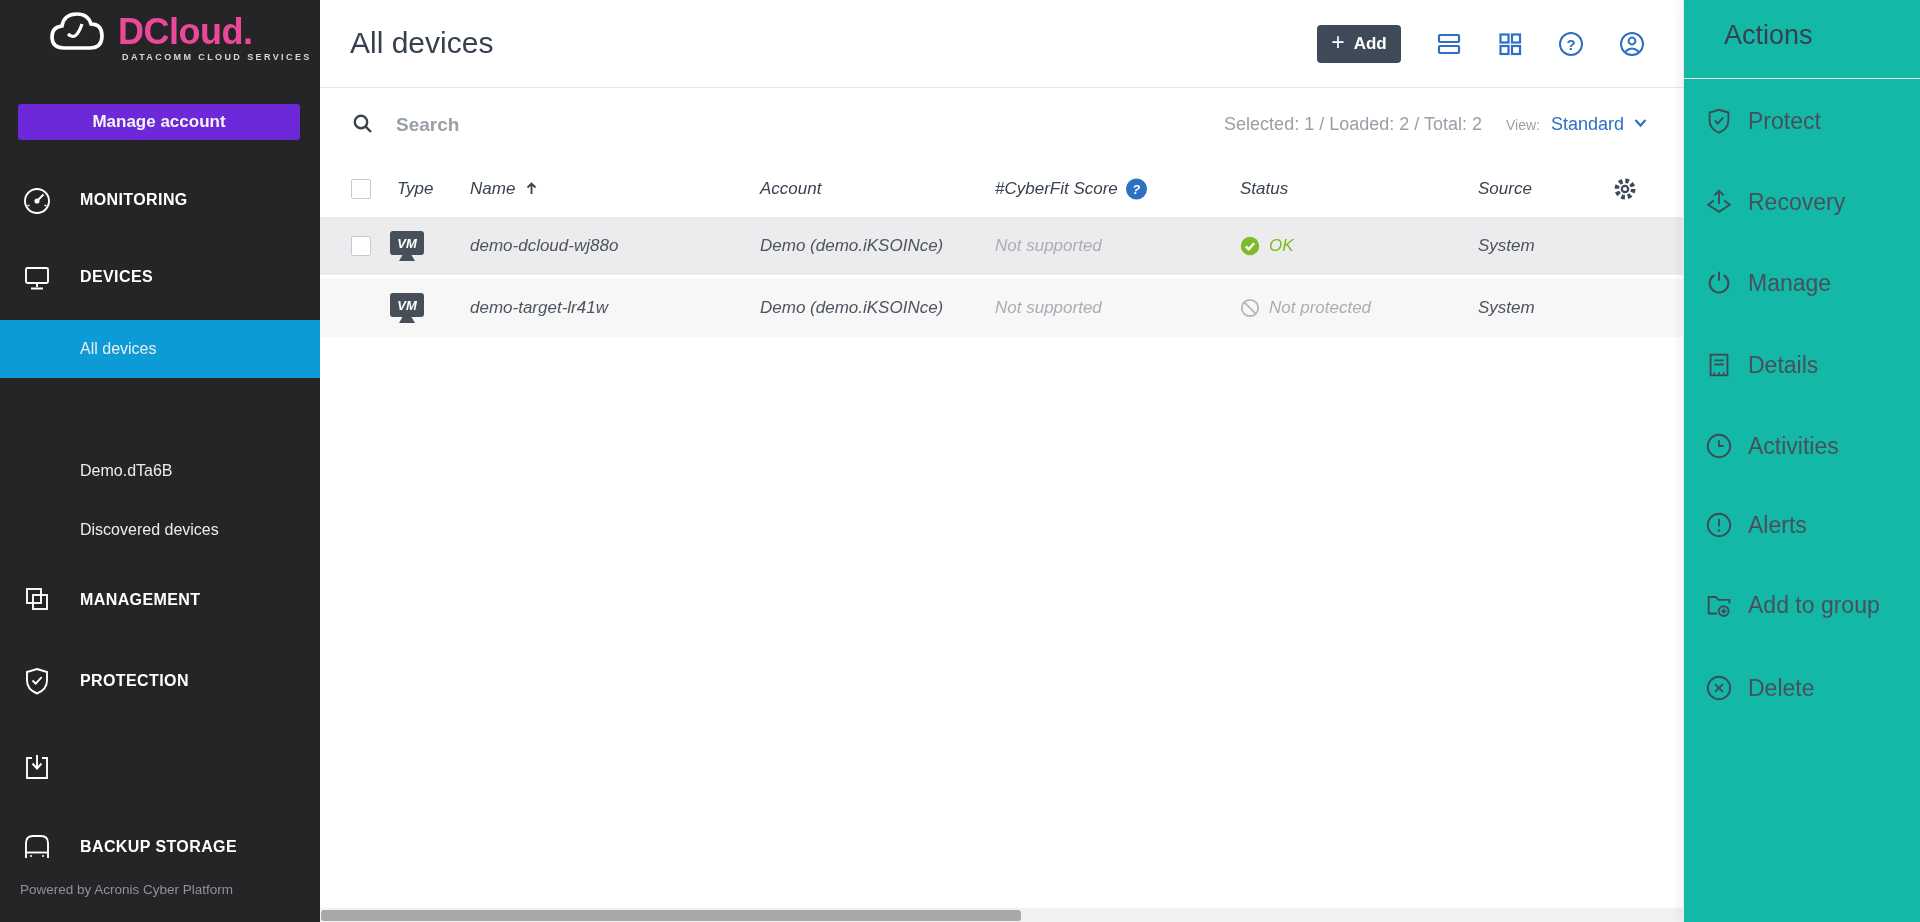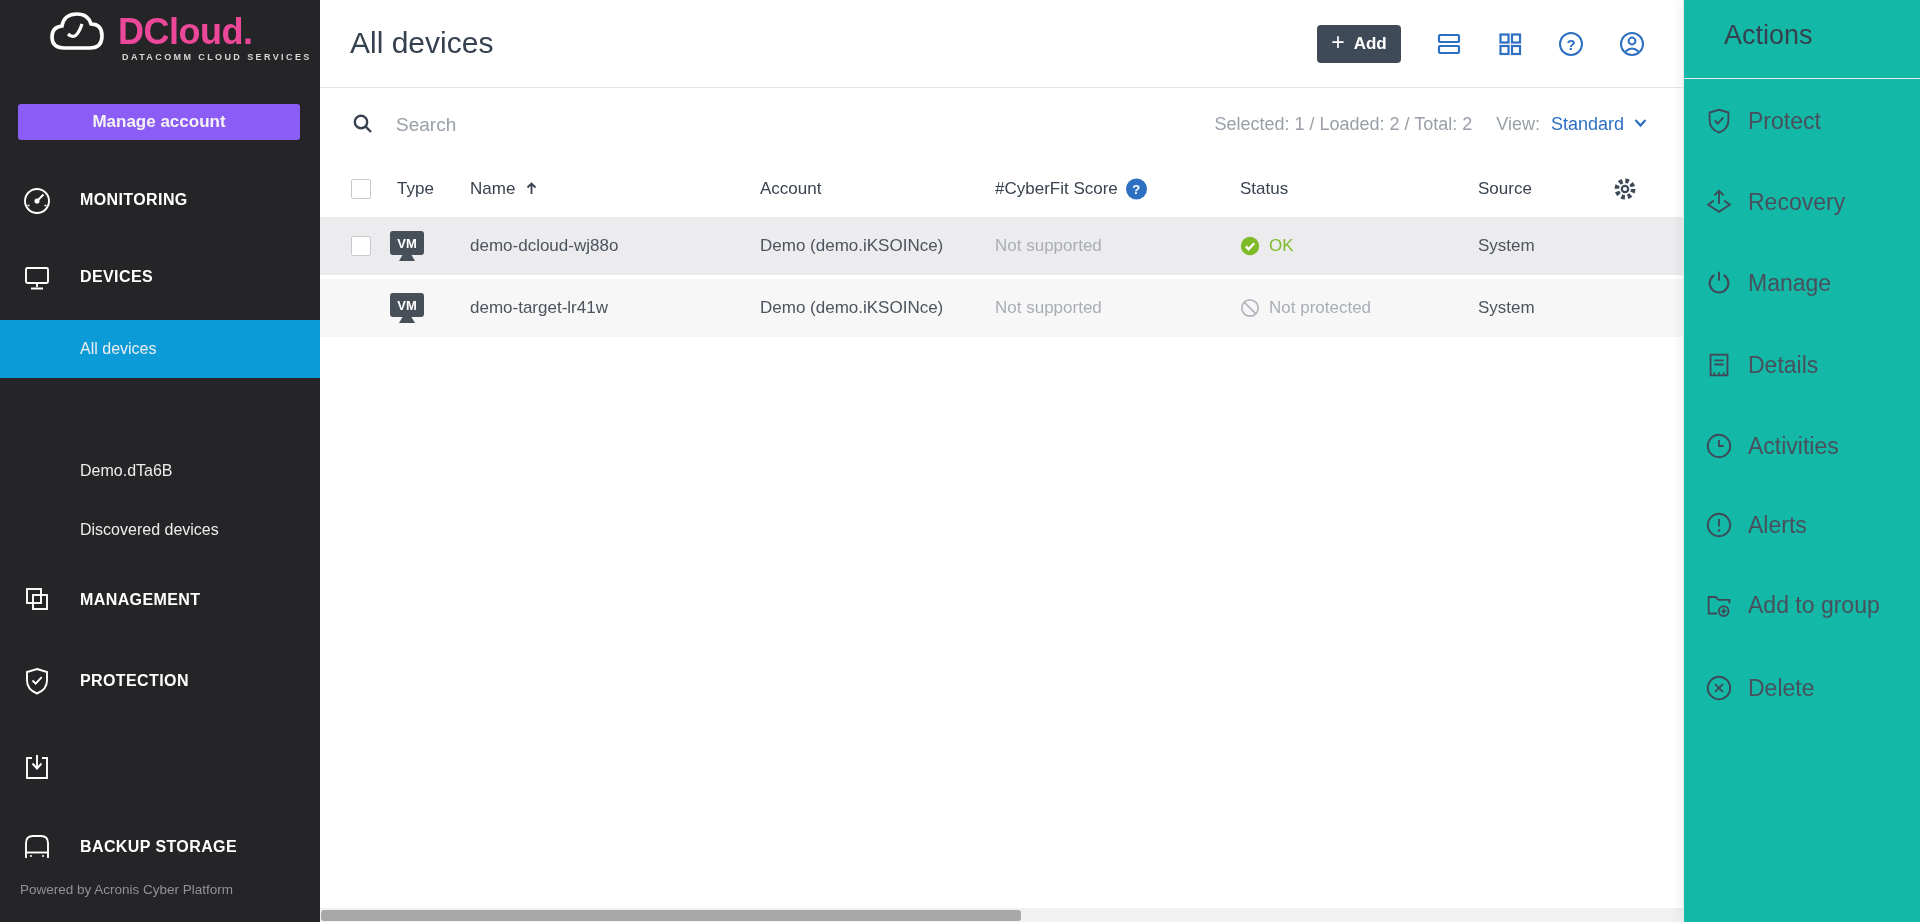--- a/index.html
+++ b/index.html
@@ -6,21 +6,21 @@
   html,body { width:1920px; height:922px; overflow:hidden; background:#fff;
               font-family:"Liberation Sans","DejaVu Sans",sans-serif; }
   .stage { position:absolute; left:0; top:0; width:1920px; height:922px; }
 
   
   .sidebar { position:absolute; left:0; top:0; width:320px; height:922px; background:#252528; color:#fff; }
   .logo { position:absolute; left:46px; top:6px; display:flex; align-items:flex-start; }
   .logo svg { width:72px; height:52px; }
   .logo-text { font-size:36px; font-weight:700; color:#ec4899; letter-spacing:-0.5px; line-height:52px; }
   .tagline { position:absolute; left:122px; top:52px; font-size:9px; letter-spacing:2.4px; color:#d6d6d6; font-weight:700; }
-  .manage-btn { position:absolute; left:18px; top:104px; width:282px; height:36px; background:#8b5cf6; border-radius:3px;
+  .manage-btn { position:absolute; left:18px; top:104px; width:282px; height:36px; background:#6d28d9; border-radius:3px;
                 color:#f4f4f4; font-size:17px; font-weight:700; display:flex; align-items:center; justify-content:center; cursor:pointer; }
   .nav-item { position:absolute; left:0; width:320px; height:48px; cursor:pointer; }
   .nav-item .ico { position:absolute; left:21px; top:50%; transform:translateY(-50%); width:32px; height:32px; color:#fff; }
   .nav-item .lbl { position:absolute; left:80px; top:50%; transform:translateY(-50%); font-size:16px; white-space:nowrap; }
   .nav-section .lbl { font-weight:700; letter-spacing:0.4px; color:#fff; }
   .nav-sub .lbl { font-weight:400; color:#ededee; }
   .nav-active { background:#0d9bd8; }
   .nav-wrap .lbl { white-space:normal; width:175px; line-height:22px; }
   .sidebar-footer { position:absolute; left:20px; top:882px; font-size:13.5px; color:#909297; }
 
@@ -34,31 +34,31 @@
   .add-plus { font-size:23px; font-weight:400; margin-top:-3px; }
   .icon-btn { width:26px; height:26px; color:#2d6fc1; cursor:pointer; position:relative; }
   .icon-btn svg { width:26px; height:26px; display:block; }
   .help-q { position:absolute; left:0; top:0; width:26px; height:26px; display:flex; align-items:center; justify-content:center;
             font-size:15px; font-weight:700; color:#2d6fc1; }
 
   
   .search-row { position:absolute; top:89px; left:0; right:0; height:71px; }
   .search-ico { position:absolute; left:32px; top:24px; width:22px; height:22px; color:#39434f; }
   .search-input { position:absolute; left:76px; top:17px; width:560px; height:38px; border:none; outline:none;
-                  font-size:19px; color:#333; background:transparent; font-family:inherit; }
+                  font-size:19px; color:#333; background:transparent; font-family:inherit;font-weight:bold; }
   .search-input::placeholder { color:#98a0a8; }
   .toolbar-right { position:absolute; right:0; top:0; height:71px; display:flex; align-items:center; padding-right:35px; }
   .summary { color:#999fa7; font-size:18px; margin-right:24px; }
-  .view-label { color:#999fa7; font-size:18px; margin-right:11px; }
+  .view-label { color:#999fa7; font-size:14px; margin-right:11px; }
   .view-select { color:#2d6fc1; font-size:18px; display:flex; align-items:center; gap:9px; cursor:pointer; }
   .view-select svg { width:15px; height:15px; }
 
   
   .thead { position:absolute; top:160px; left:0; right:0; height:57px; font-size:17px; color:#39434f; }
-  .cell { position:absolute; top:50%; transform:translateY(-50%); white-space:nowrap; }
+  .cell { position:absolute; top:50%; transform:translateY(-50%); white-space:nowrap;font-style:italic; }
   .c-check { left:31px; } .c-type { left:77px; } .c-name { left:150px; display:flex; align-items:center; gap:9px; }
   .c-account { left:440px; } .c-cyberfit { left:675px; display:flex; align-items:center; gap:8px; }
   .c-status { left:920px; display:flex; align-items:center; gap:9px; } .c-source { left:1158px; }
   .c-gear { left:1292px; width:26px; height:26px; color:#3e4a58; cursor:pointer; }
   .checkbox { width:20px; height:20px; background:#fff; border:1px solid #c6cacf; border-radius:2px; cursor:pointer; }
   .sort-arrow svg { width:15px; height:15px; color:#39434f; display:block; }
   .q-badge { width:21px; height:21px; border-radius:50%; background:#2d6fc1; color:#fff; font-size:13px; font-weight:700;
              display:flex; align-items:center; justify-content:center; cursor:pointer; }
   .row { position:absolute; left:0; right:0; height:58px; font-size:17px; color:#4c545d; cursor:pointer; }
   .row-1 { top:217px; background:#ececee; }

